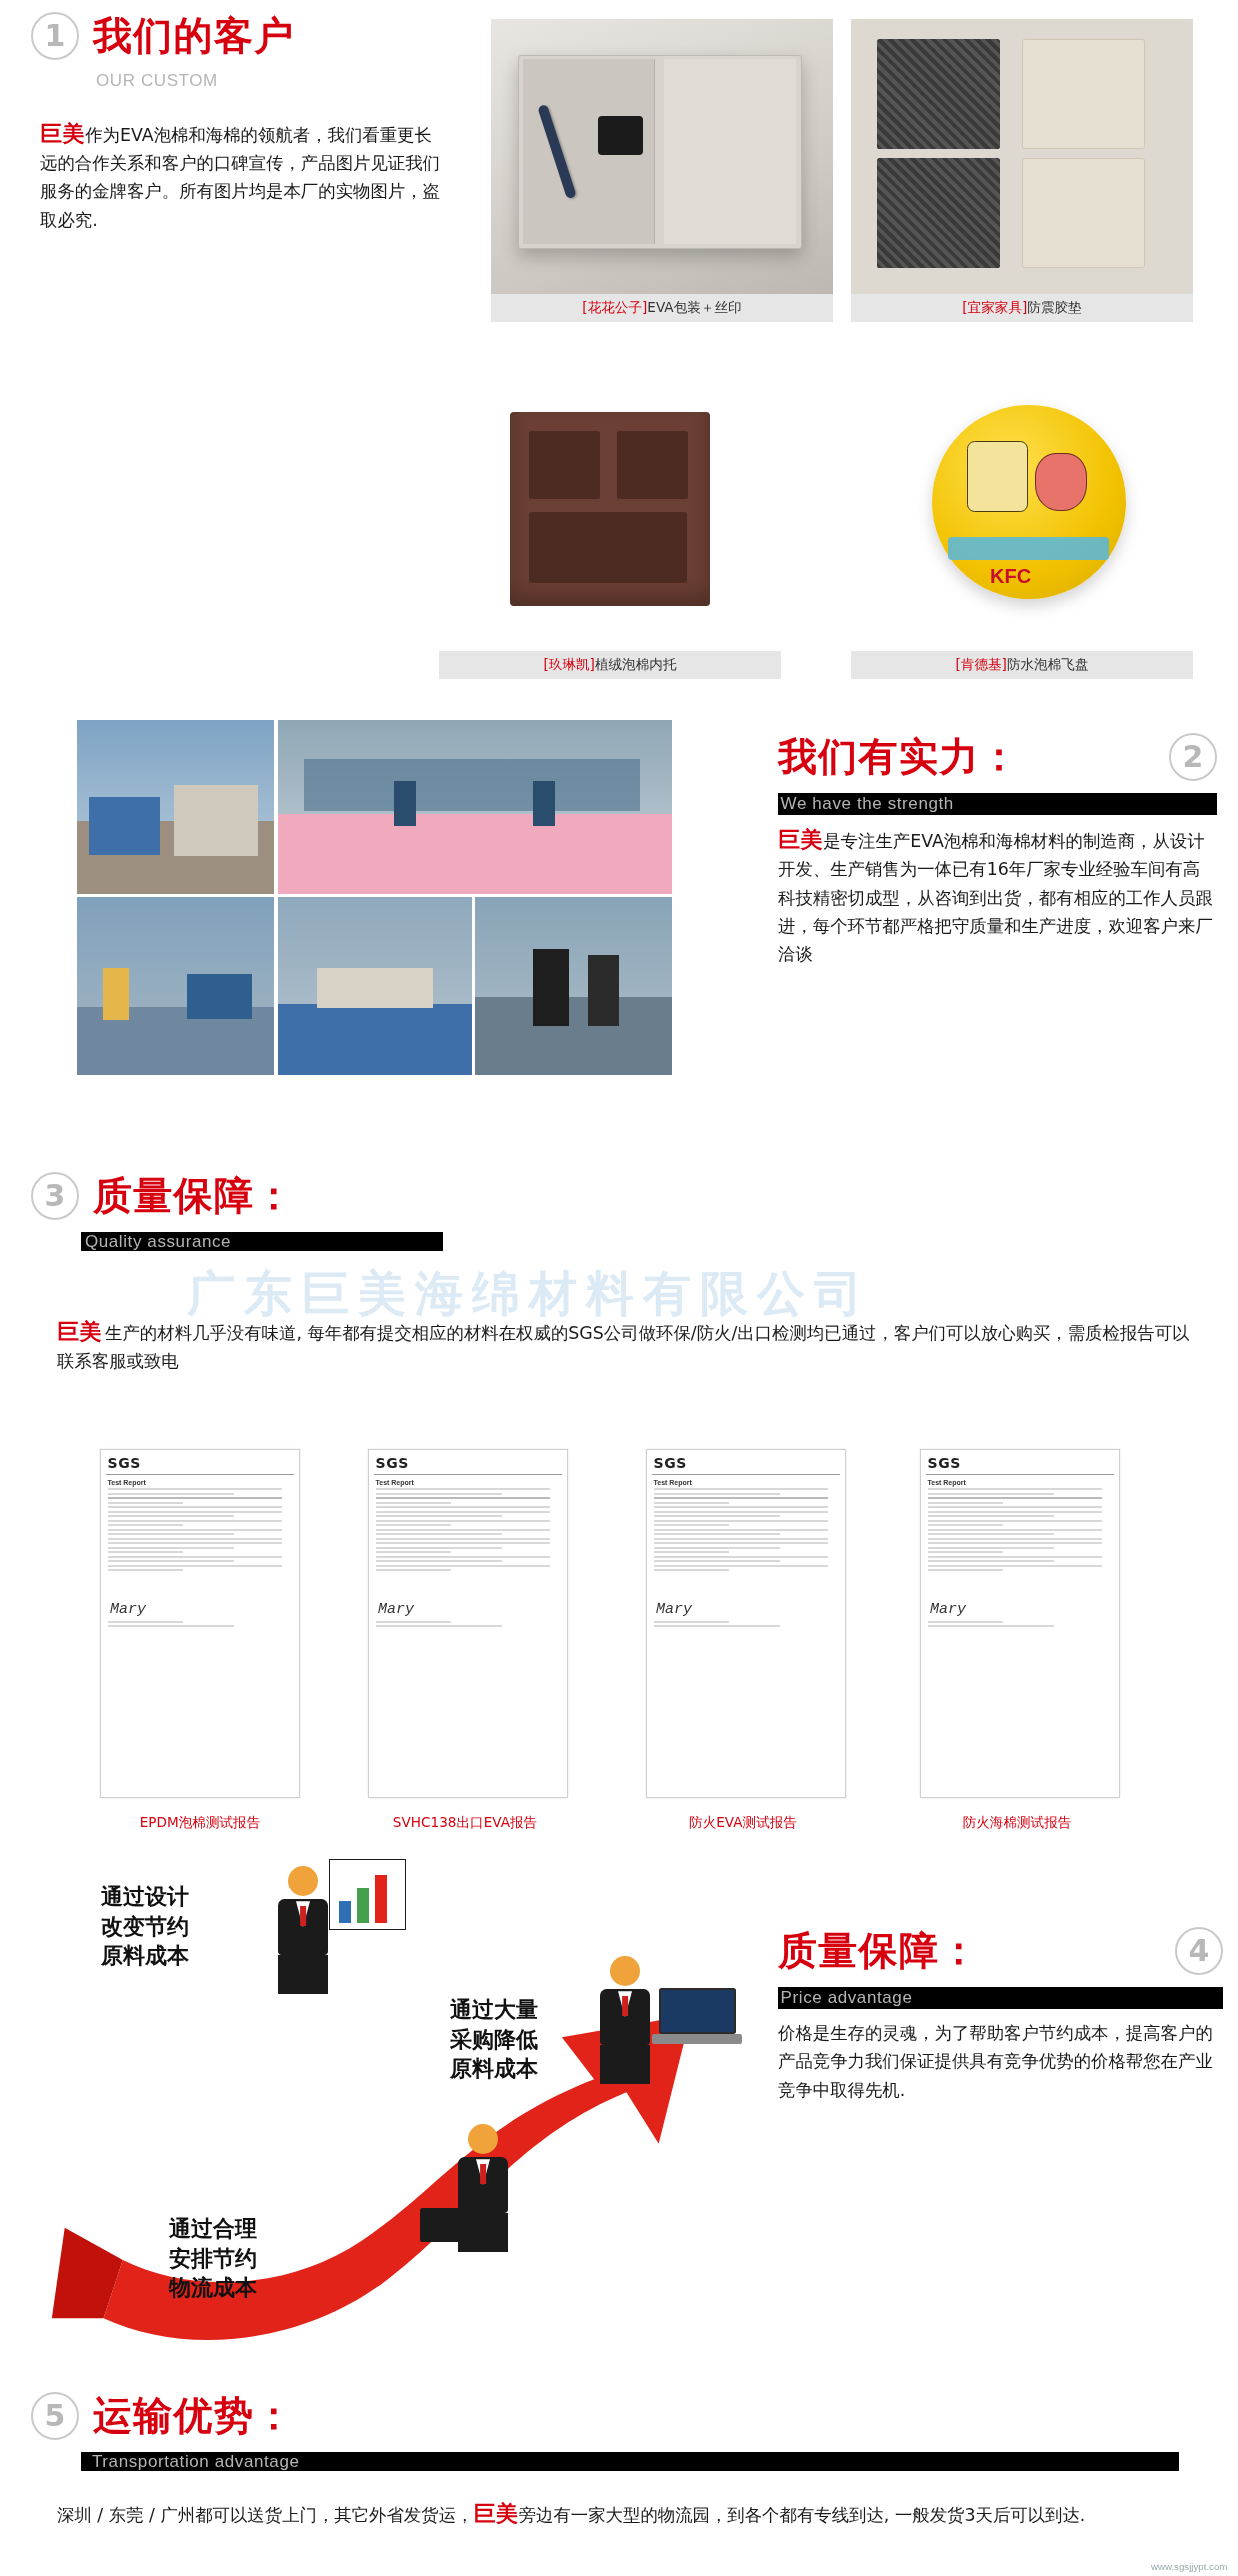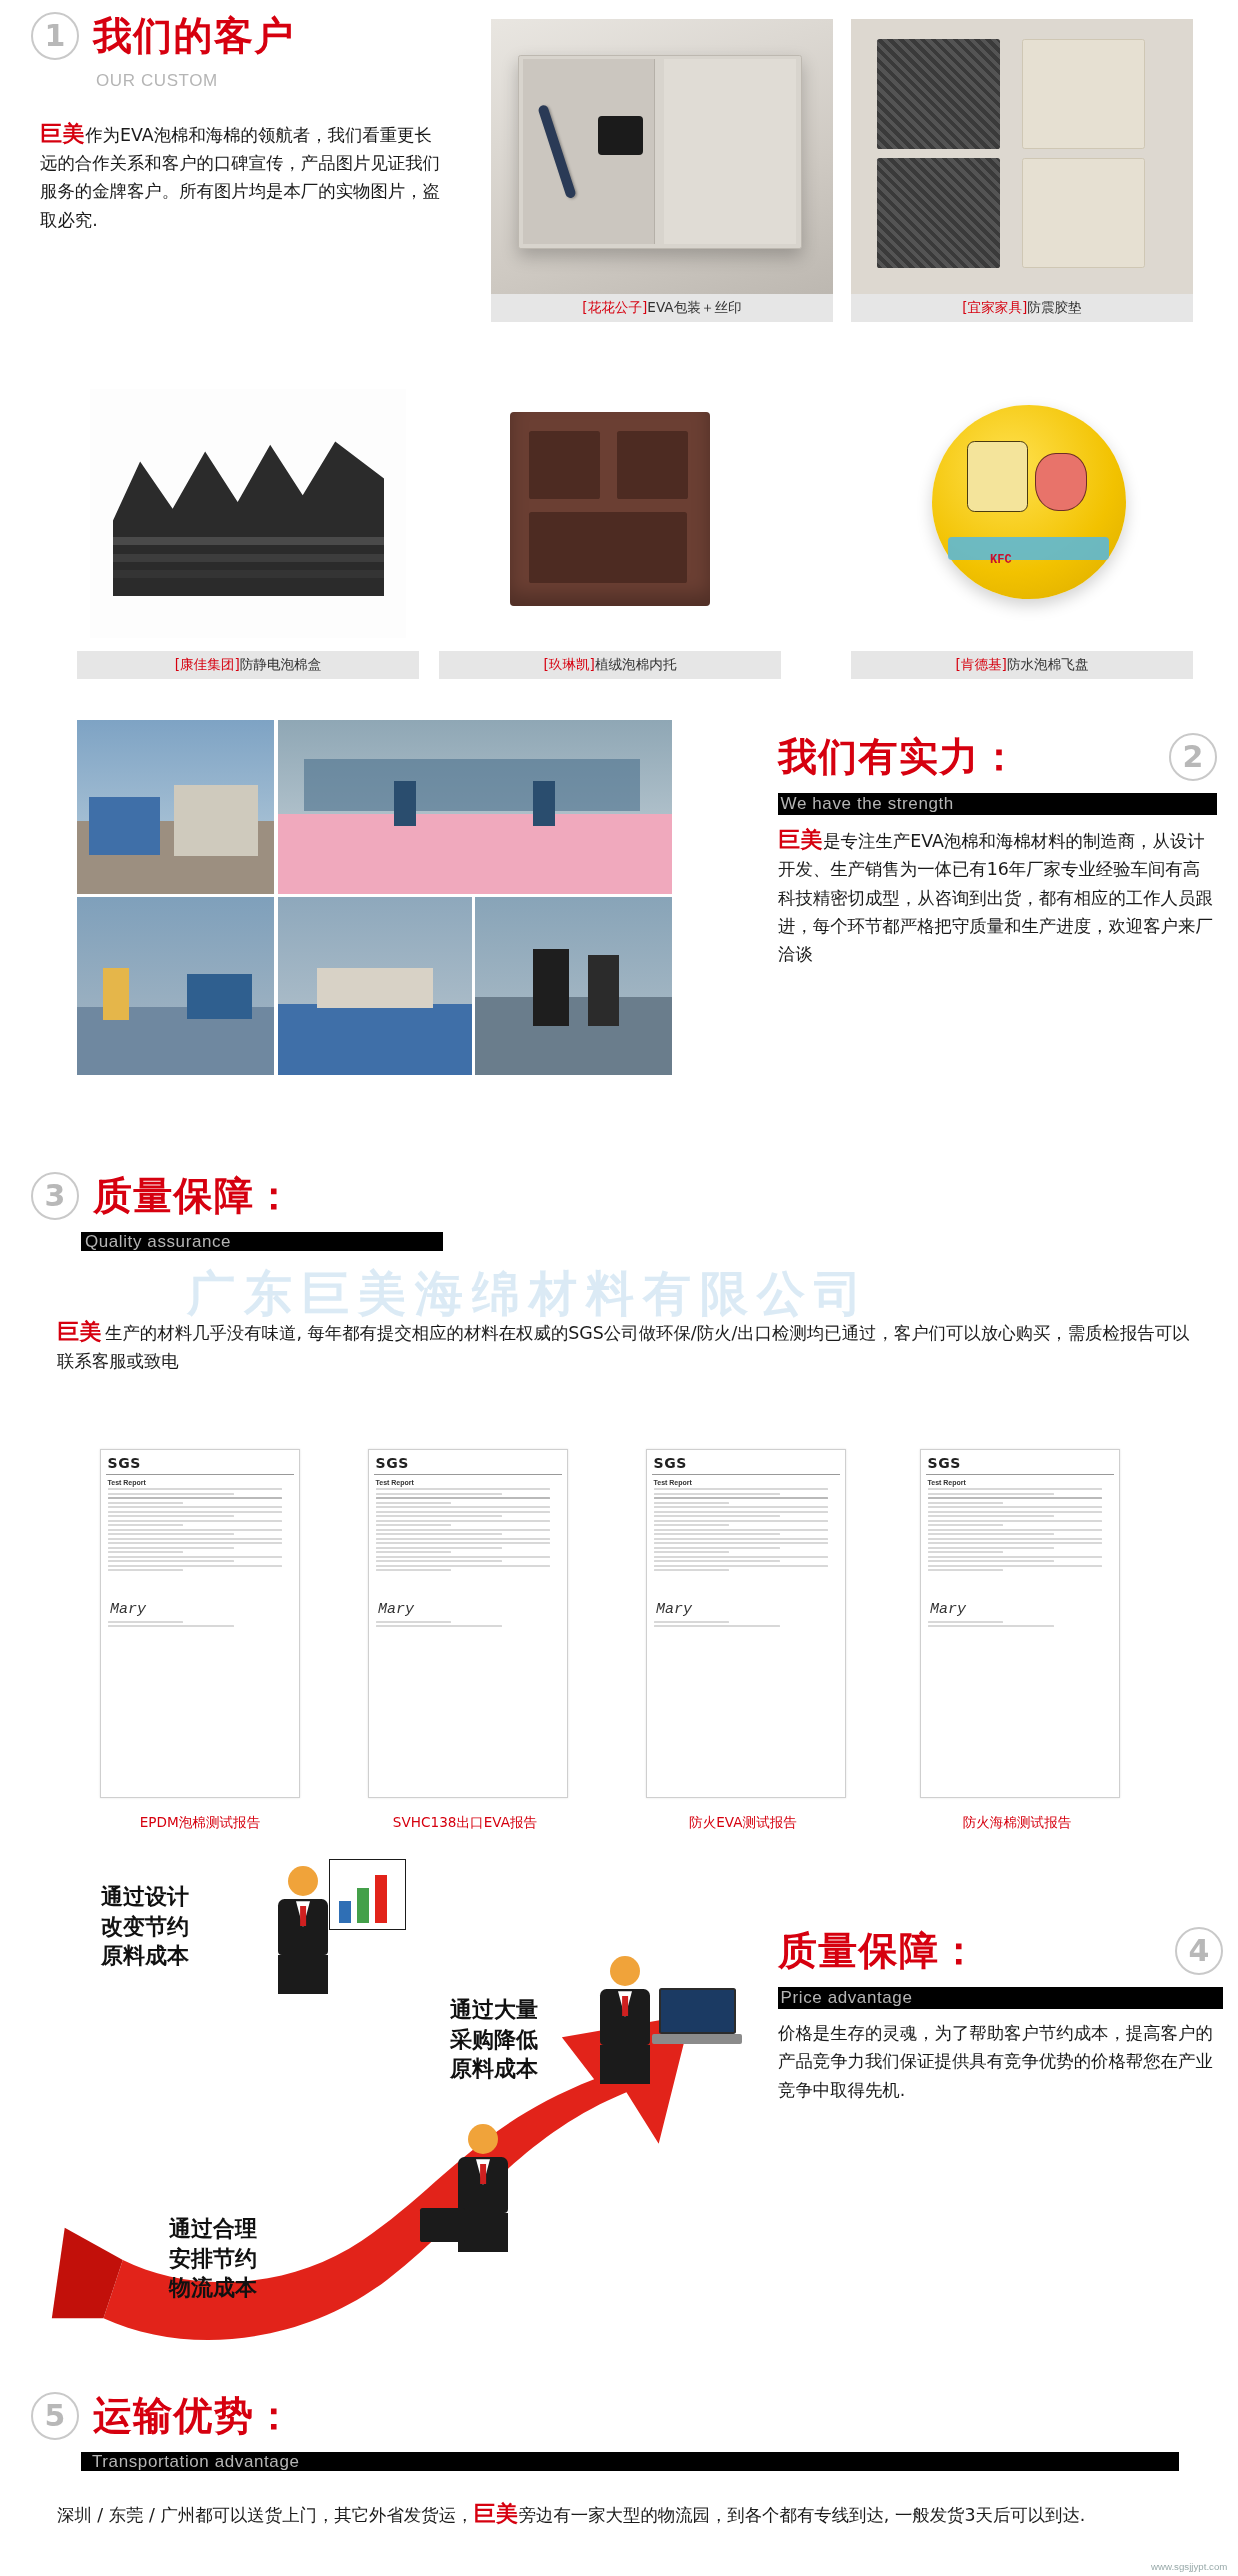--- a/index.html
+++ b/index.html
@@ -142,53 +142,41 @@
     <div style="position:absolute;left:26px;top:19.4px;width:123px;height:110px;background:repeating-linear-gradient(45deg,#3a3a3a 0 3.9px,#545454 3.9px 7.7px);border-radius:2.6px;"></div>
     <div style="position:absolute;left:171px;top:19.4px;width:123px;height:110px;background:#e6e0d2;border:0.6px solid #cfc7b4;border-radius:2.6px;"></div>
     <div style="position:absolute;left:26px;top:139px;width:123px;height:110px;background:repeating-linear-gradient(45deg,#3a3a3a 0 3.9px,#545454 3.9px 7.7px);border-radius:2.6px;"></div>
     <div style="position:absolute;left:171px;top:139px;width:123px;height:110px;background:#e6e0d2;border:0.6px solid #cfc7b4;border-radius:2.6px;"></div>
     <div class="cap">
       <span class="tag">[宜家家具]</span>
         <span>防震胶垫</span>
     </div>
   </div>
 
-  <div class="photo" style="left:77px;top:376px;width:342px;height:303px;background:#ffffff;">
-    <div style="position:absolute;left:13px;top:13px;right:13px;bottom:41px;background:#fdfdfd;"></div>
-    <div style="position:absolute;left:36px;top:52px;width:271px;height:168px;background:#2b2b2b;
-                clip-path: polygon(0 55%, 10% 20%, 22% 48%, 34% 14%, 46% 44%, 58% 10%, 70% 40%, 82% 8%, 100% 30%, 100% 100%, 0 100%);"></div>
-    <div style="position:absolute;left:36px;top:161px;width:271px;height:7.7px;background:#4a4a4a;"></div>
-    <div style="position:absolute;left:36px;top:178px;width:271px;height:7.7px;background:#3d3d3d;"></div>
-    <div style="position:absolute;left:36px;top:194px;width:271px;height:7.7px;background:#343434;"></div>
-    <div class="cap">
-      <span class="tag">[康佳集团]</span>
-        <span>防静电泡棉盒</span>
-    </div>
-  </div>
 
   <div class="photo" style="left:439px;top:376px;width:342px;height:303px;background:#ffffff;">
     <div style="position:absolute;left:71px;top:36px;width:200px;height:194px;background:#6b3f33;border-radius:3.9px;
                 box-shadow: inset 0 -11.6px 18px rgba(0,0,0,.25);"></div>
     <div style="position:absolute;left:90px;top:55px;width:71px;height:68px;background:#4d2b22;border-radius:2.6px;"></div>
     <div style="position:absolute;left:178px;top:55px;width:71px;height:68px;background:#4d2b22;border-radius:2.6px;"></div>
     <div style="position:absolute;left:90px;top:136px;width:158px;height:71px;background:#4d2b22;border-radius:2.6px;"></div>
     <div class="cap">
       <span class="tag">[玖琳凯]</span>
         <span>植绒泡棉内托</span>
     </div>
   </div>
 
   <div class="photo" style="left:851px;top:376px;width:342px;height:303px;background:#ffffff;">
     <div style="position:absolute;left:81px;top:29px;width:194px;height:194px;border-radius:50%;
                 background:radial-gradient(circle at 40% 32%, #ffe14f, #f2c200 60%, #d9a900);
                 box-shadow:0 6.5px 15.5px rgba(0,0,0,.18);"></div>
     <div style="position:absolute;left:116px;top:65px;width:61px;height:71px;border-radius:7.7px;background:#f4e49b;border:1.9px solid #4a3a10;"></div>
     <div style="position:absolute;left:184px;top:77px;width:52px;height:58px;border-radius:40% 40% 45% 45%;background:#e8736a;border:1.9px solid #6d2d26;"></div>
     <div style="position:absolute;left:97px;top:161px;width:161px;height:23px;background:#55b7e0;border-radius:3.9px;opacity:.85;"></div>
-    <div style="position:absolute;left:139px;top:177px;color:#c8102e;font-weight:bold;font-size:12px;font-family:Liberation Mono, monospace;">KFC</div>
+    <div style="position:absolute;left:139px;top:189px;color:#c8102e;font-weight:bold;font-size:20px;font-family:Liberation Sans, sans-serif;">KFC</div>
     <div class="cap">
       <span class="tag">[肯德基]</span>
         <span>防水泡棉飞盘</span>
     </div>
   </div>
 
   <div class="photo" style="left:77px;top:720px;width:197px;height:174px;background:linear-gradient(#7ea3c4,#bcd0dd);">
     <div style="position:absolute;left:0;bottom:0;width:100%;height:42%;background:#9c8f80;"></div>
     <div style="position:absolute;left:11.6px;top:77px;width:71px;height:58px;background:#3f6fa8;"></div>
     <div style="position:absolute;left:97px;top:65px;width:84px;height:71px;background:#cfcabd;"></div>

